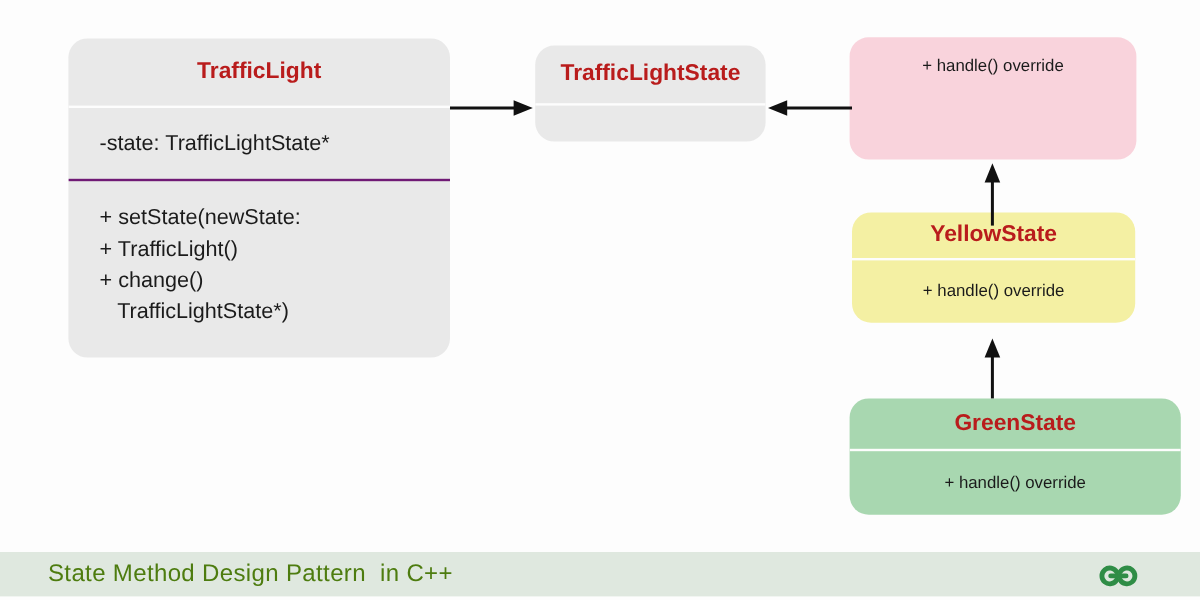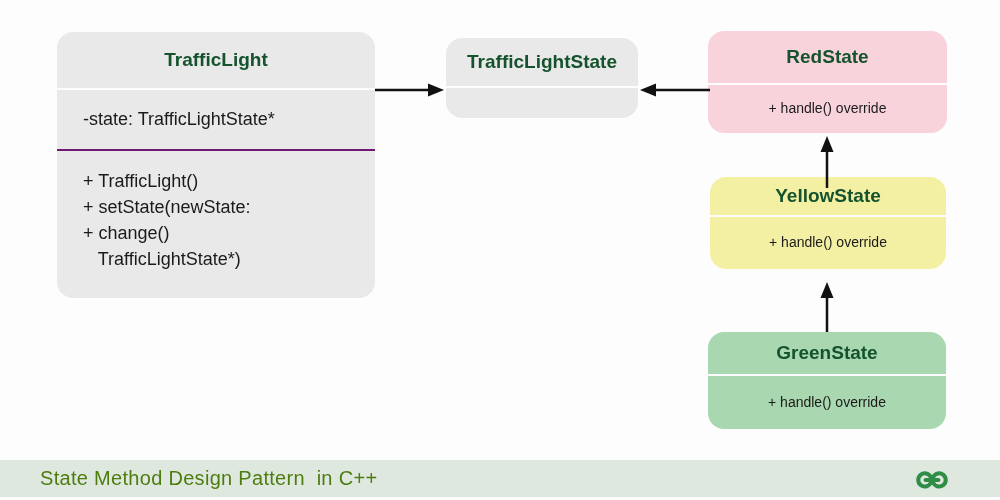--- a/index.html
+++ b/index.html
@@ -24,21 +24,21 @@
   .box-pink   { background: #f9d3dc; }
   .box-yellow { background: #f4f0a3; }
   .box-green  { background: #a8d7b0; }
 
   .box-title {
     display: flex;
     align-items: center;
     justify-content: center;
     font-weight: bold;
     font-size: 19px;
-    color: #14532d;
+    color: #b91c1c;
     border-bottom: 2px solid #fdfdfd;
   }
   .box-body {
     display: flex;
     align-items: center;
     justify-content: center;
     font-size: 14px;
   }
   .box-body-left {
     display: flex;
@@ -64,21 +64,21 @@
   #trafficlightstate .box-body  { height: 45px; font-size: 20px; margin-top: 29px; }
 
   #redstate           { left: 708px; top: 31px;  width: 239px; height: 102px; }
   #redstate .box-title { height: 54px; }
   #redstate .box-body  { height: 46px; }
 
   #yellowstate        { left: 710px; top: 177px; width: 236px; height: 92px; }
   #yellowstate .box-title { height: 40px; }
   #yellowstate .box-body  { height: 50px; }
 
-  #greenstate         { left: 708px; top: 332px; width: 238px; height: 97px; }
+  #greenstate         { left: 708px; top: 332px; width: 276px; height: 97px; }
   #greenstate .box-title { height: 44px; }
   #greenstate .box-body  { height: 51px; }
 
   .arrows {
     position: absolute;
     left: 0; top: 0;
     width: 1000px; height: 500px;
     pointer-events: none;
   }
 
@@ -110,34 +110,33 @@
 </style>
 </head>
 <body>
 
 <div class="canvas">
 
   <div class="class-box box-gray" id="trafficlight">
     <div class="box-title">TrafficLight</div>
     <div class="box-body-left">-state: TrafficLightState*</div>
     <div class="methods">
+      <div class="method-line">+ setState(newState:</div>
       <div class="method-line">+ TrafficLight()</div>
-      <div class="method-line">+ setState(newState:</div>
       <div class="method-line">+ change()</div>
       <div class="method-line">   TrafficLightState*)</div>
     </div>
   </div>
 
   <div class="class-box box-gray" id="trafficlightstate">
     <div class="box-title">TrafficLightState</div>
     <div class="box-body">+ handle()</div>
   </div>
 
   <div class="class-box box-pink" id="redstate">
-    <div class="box-title">RedState</div>
     <div class="box-body">+ handle() override</div>
   </div>
 
   <div class="class-box box-yellow" id="yellowstate">
     <div class="box-title">YellowState</div>
     <div class="box-body">+ handle() override</div>
   </div>
 
   <div class="class-box box-green" id="greenstate">
     <div class="box-title">GreenState</div>

